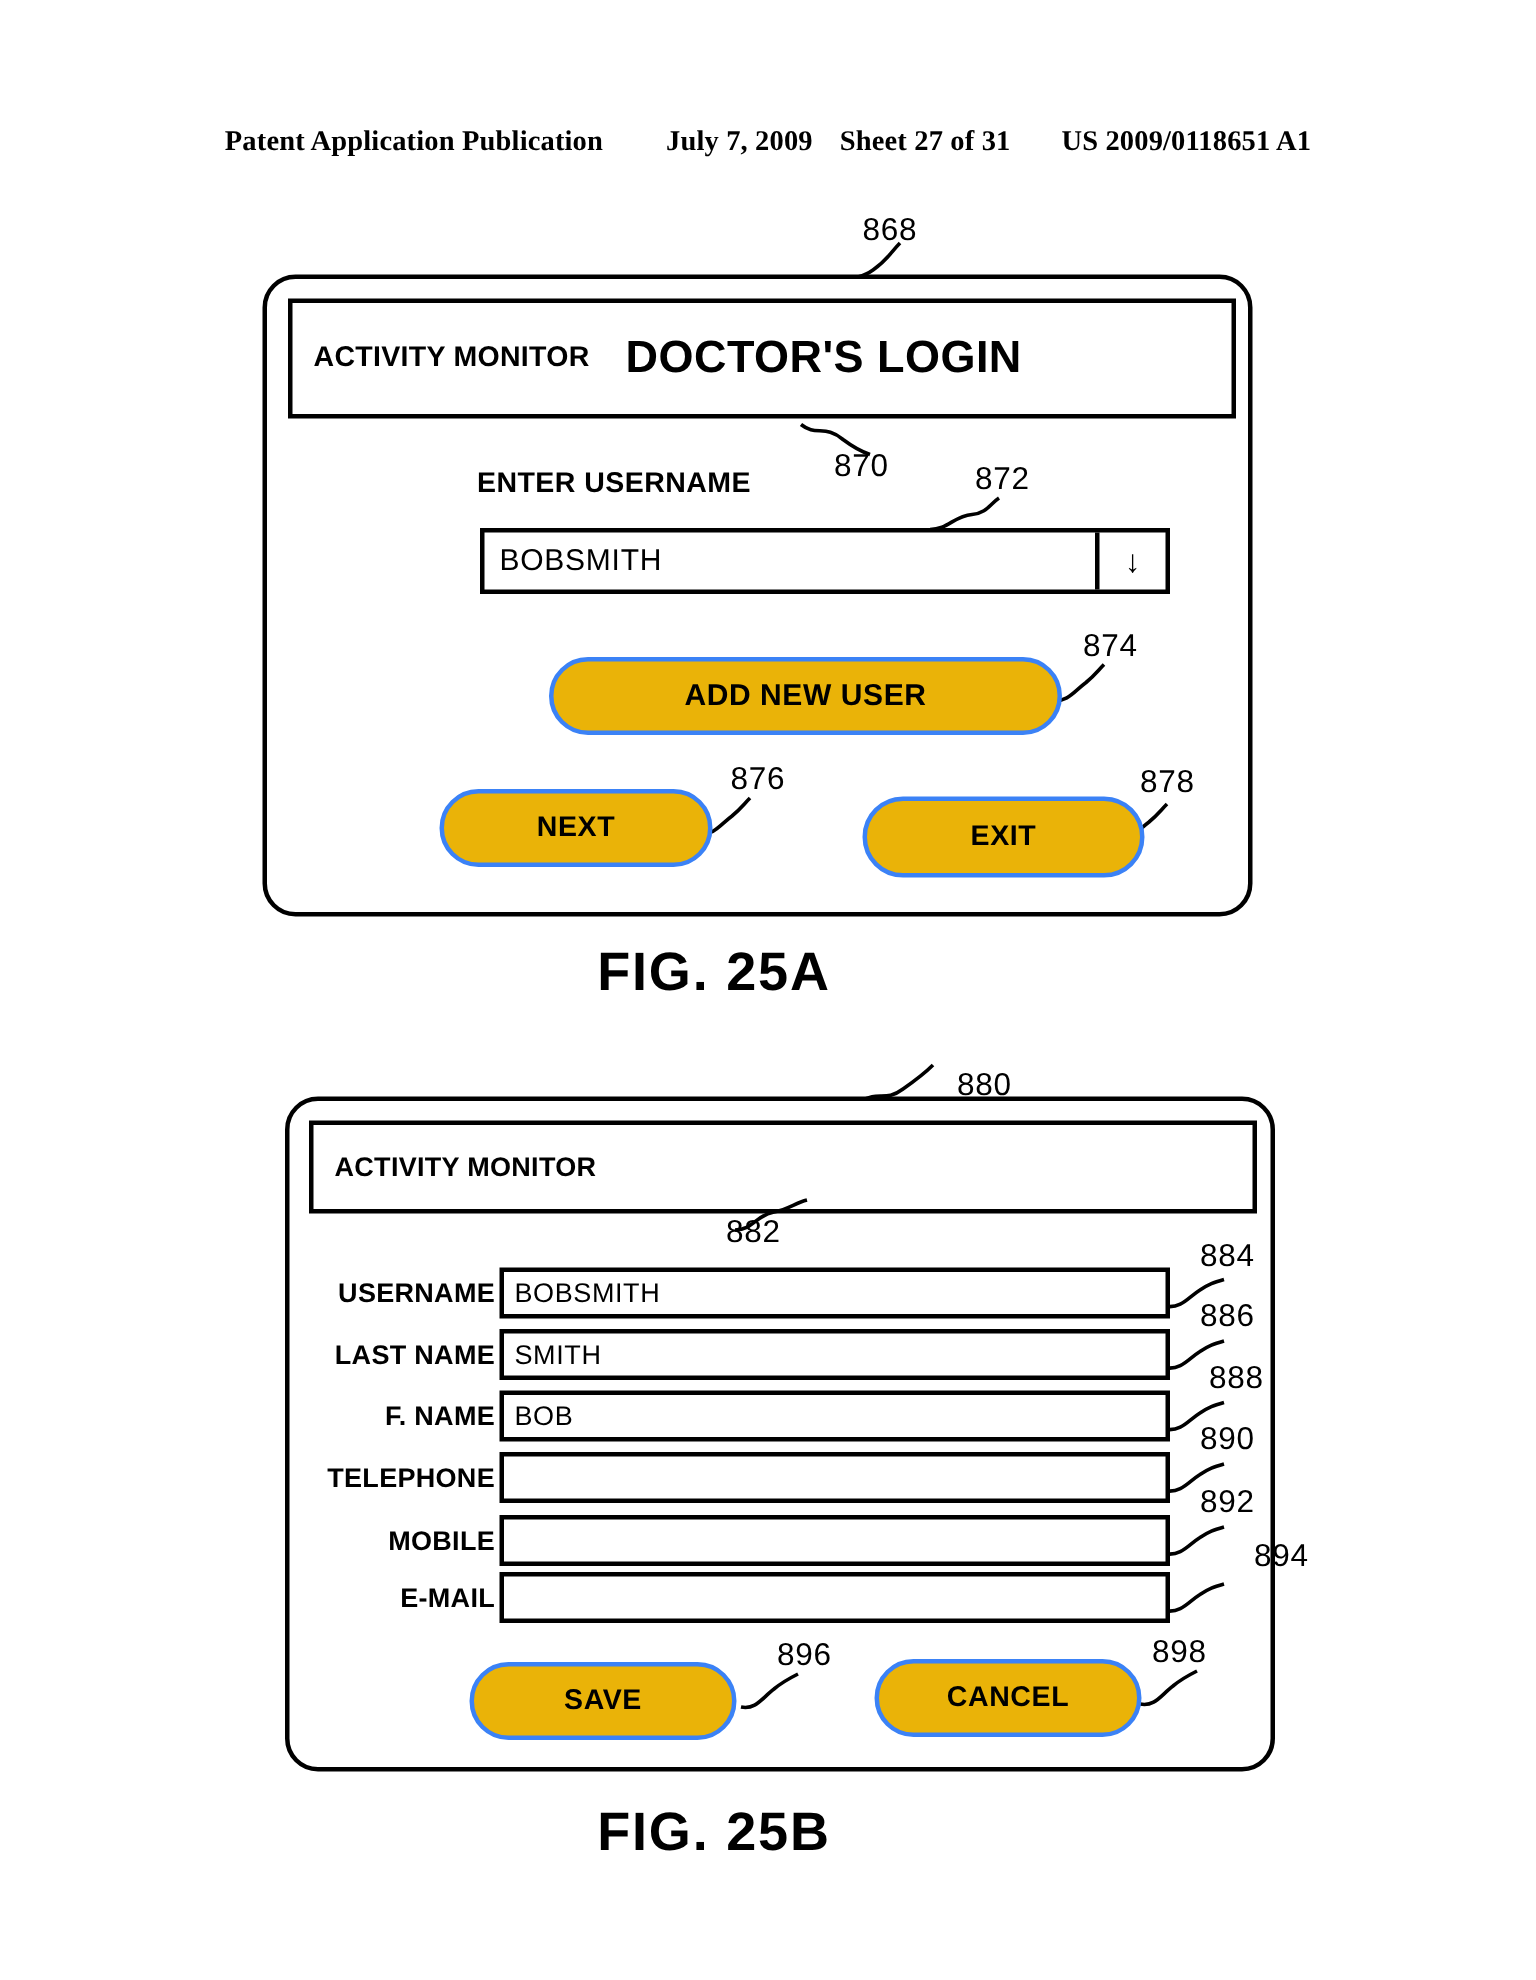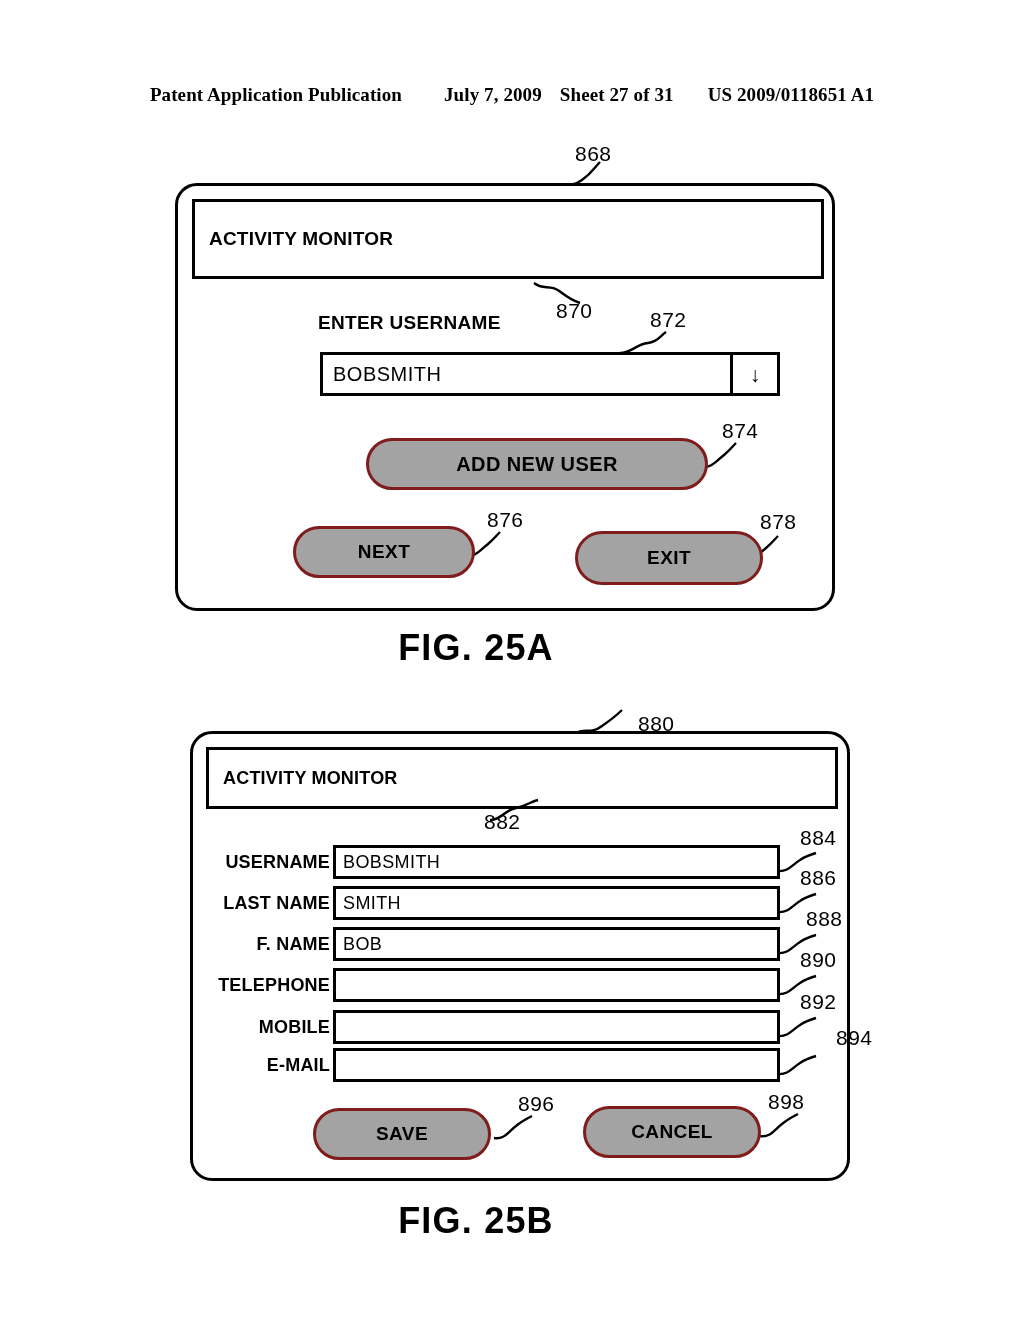--- a/index.html
+++ b/index.html
@@ -134,24 +134,24 @@
     display: flex;
     align-items: center;
     padding-left: 7px;
     font-size: 18px;
     letter-spacing: 0.4px;
   }
 
   
   .pill-button {
     position: absolute;
-    border: 3px solid #7f1d1d;
+    border: 3px solid #3b82f6;
     border-radius: 999px;
     box-sizing: border-box;
-    background: #a3a3a3;
+    background: #eab308;
     display: flex;
     align-items: center;
     justify-content: center;
     font-size: 20px;
     font-weight: bold;
     letter-spacing: 0.4px;
   }
   #add-new-user-btn { left: 366px; top: 438px; width: 342px; height: 52px; }
   #next-btn        { left: 293px; top: 526px; width: 182px; height: 52px; }
   #exit-btn        { left: 575px; top: 531px; width: 188px; height: 54px; }
@@ -198,20 +198,21 @@
 
 <div class="ref-num" style="left:575px; top:142px;">868</div>
 <svg class="leader-svg" style="left:548px; top:160px; width:80px; height:34px;" viewBox="0 0 80 34">
   <path d="M2,28 C14,20 20,30 34,20 C44,13 46,8 52,2" fill="none" stroke="#000" stroke-width="2.4"></path>
 </svg>
 
 <div class="device-frame" id="fig25a-frame"></div>
 
 <div class="title-bar" id="fig25a-titlebar">
   <span class="app-name">ACTIVITY MONITOR</span>
+  <span class="screen-title">DOCTOR'S LOGIN</span>
 </div>
 
 <div class="ref-num" style="left:556px; top:299px;">870</div>
 <svg class="leader-svg" style="left:532px; top:281px; width:70px; height:26px;" viewBox="0 0 70 26">
   <path d="M2,2 C12,10 18,2 30,12 C38,18 42,20 48,22" fill="none" stroke="#000" stroke-width="2.4"></path>
 </svg>
 
 <div class="field-label" id="enter-username-label">ENTER USERNAME</div>
 
 <div class="ref-num" style="left:650px; top:308px;">872</div>

